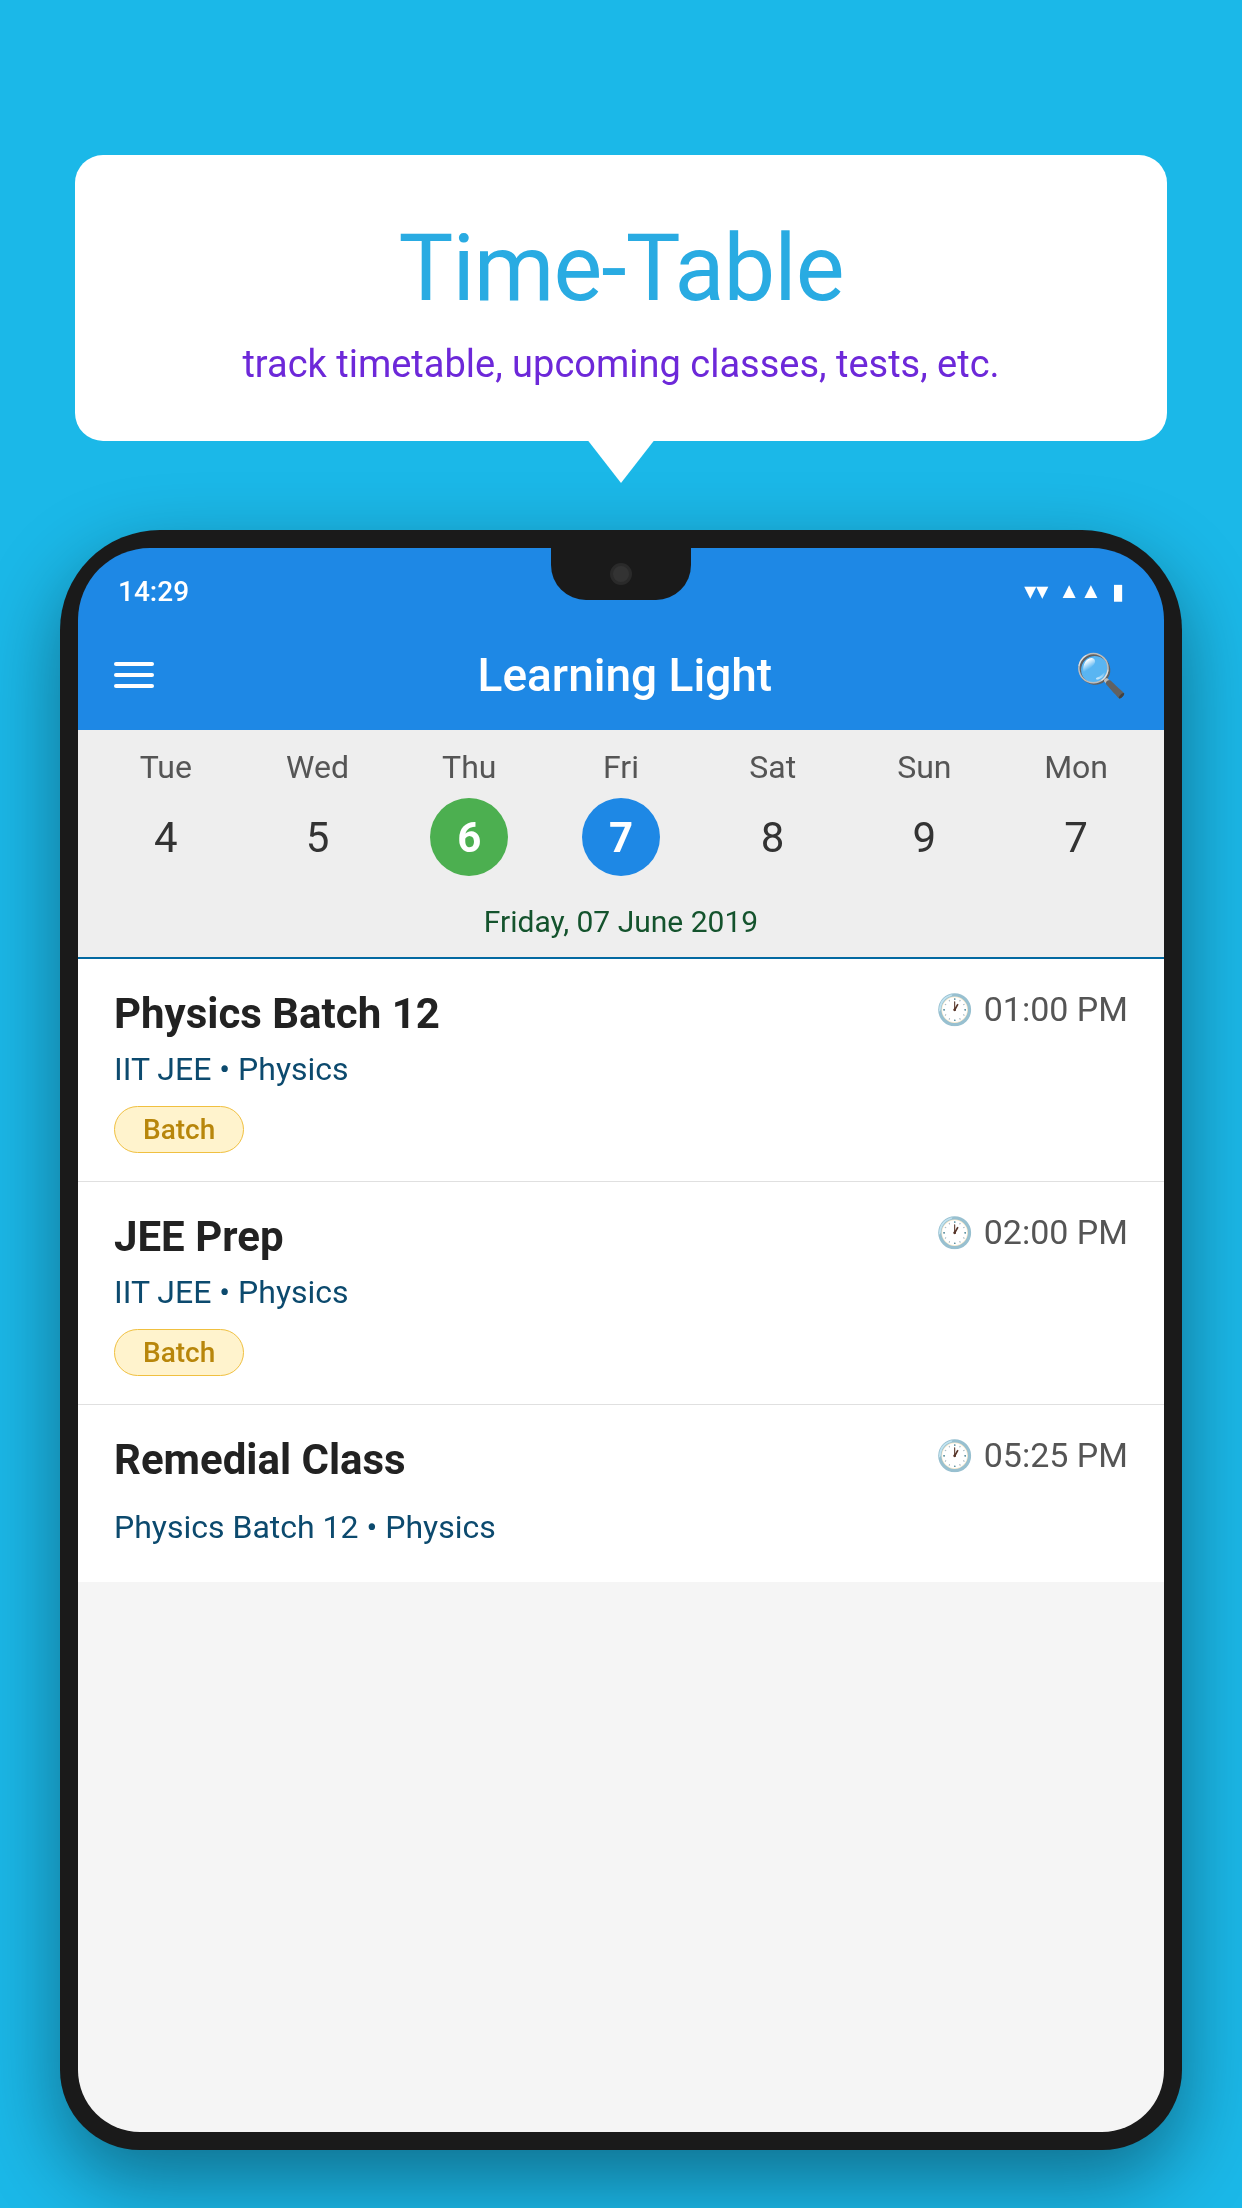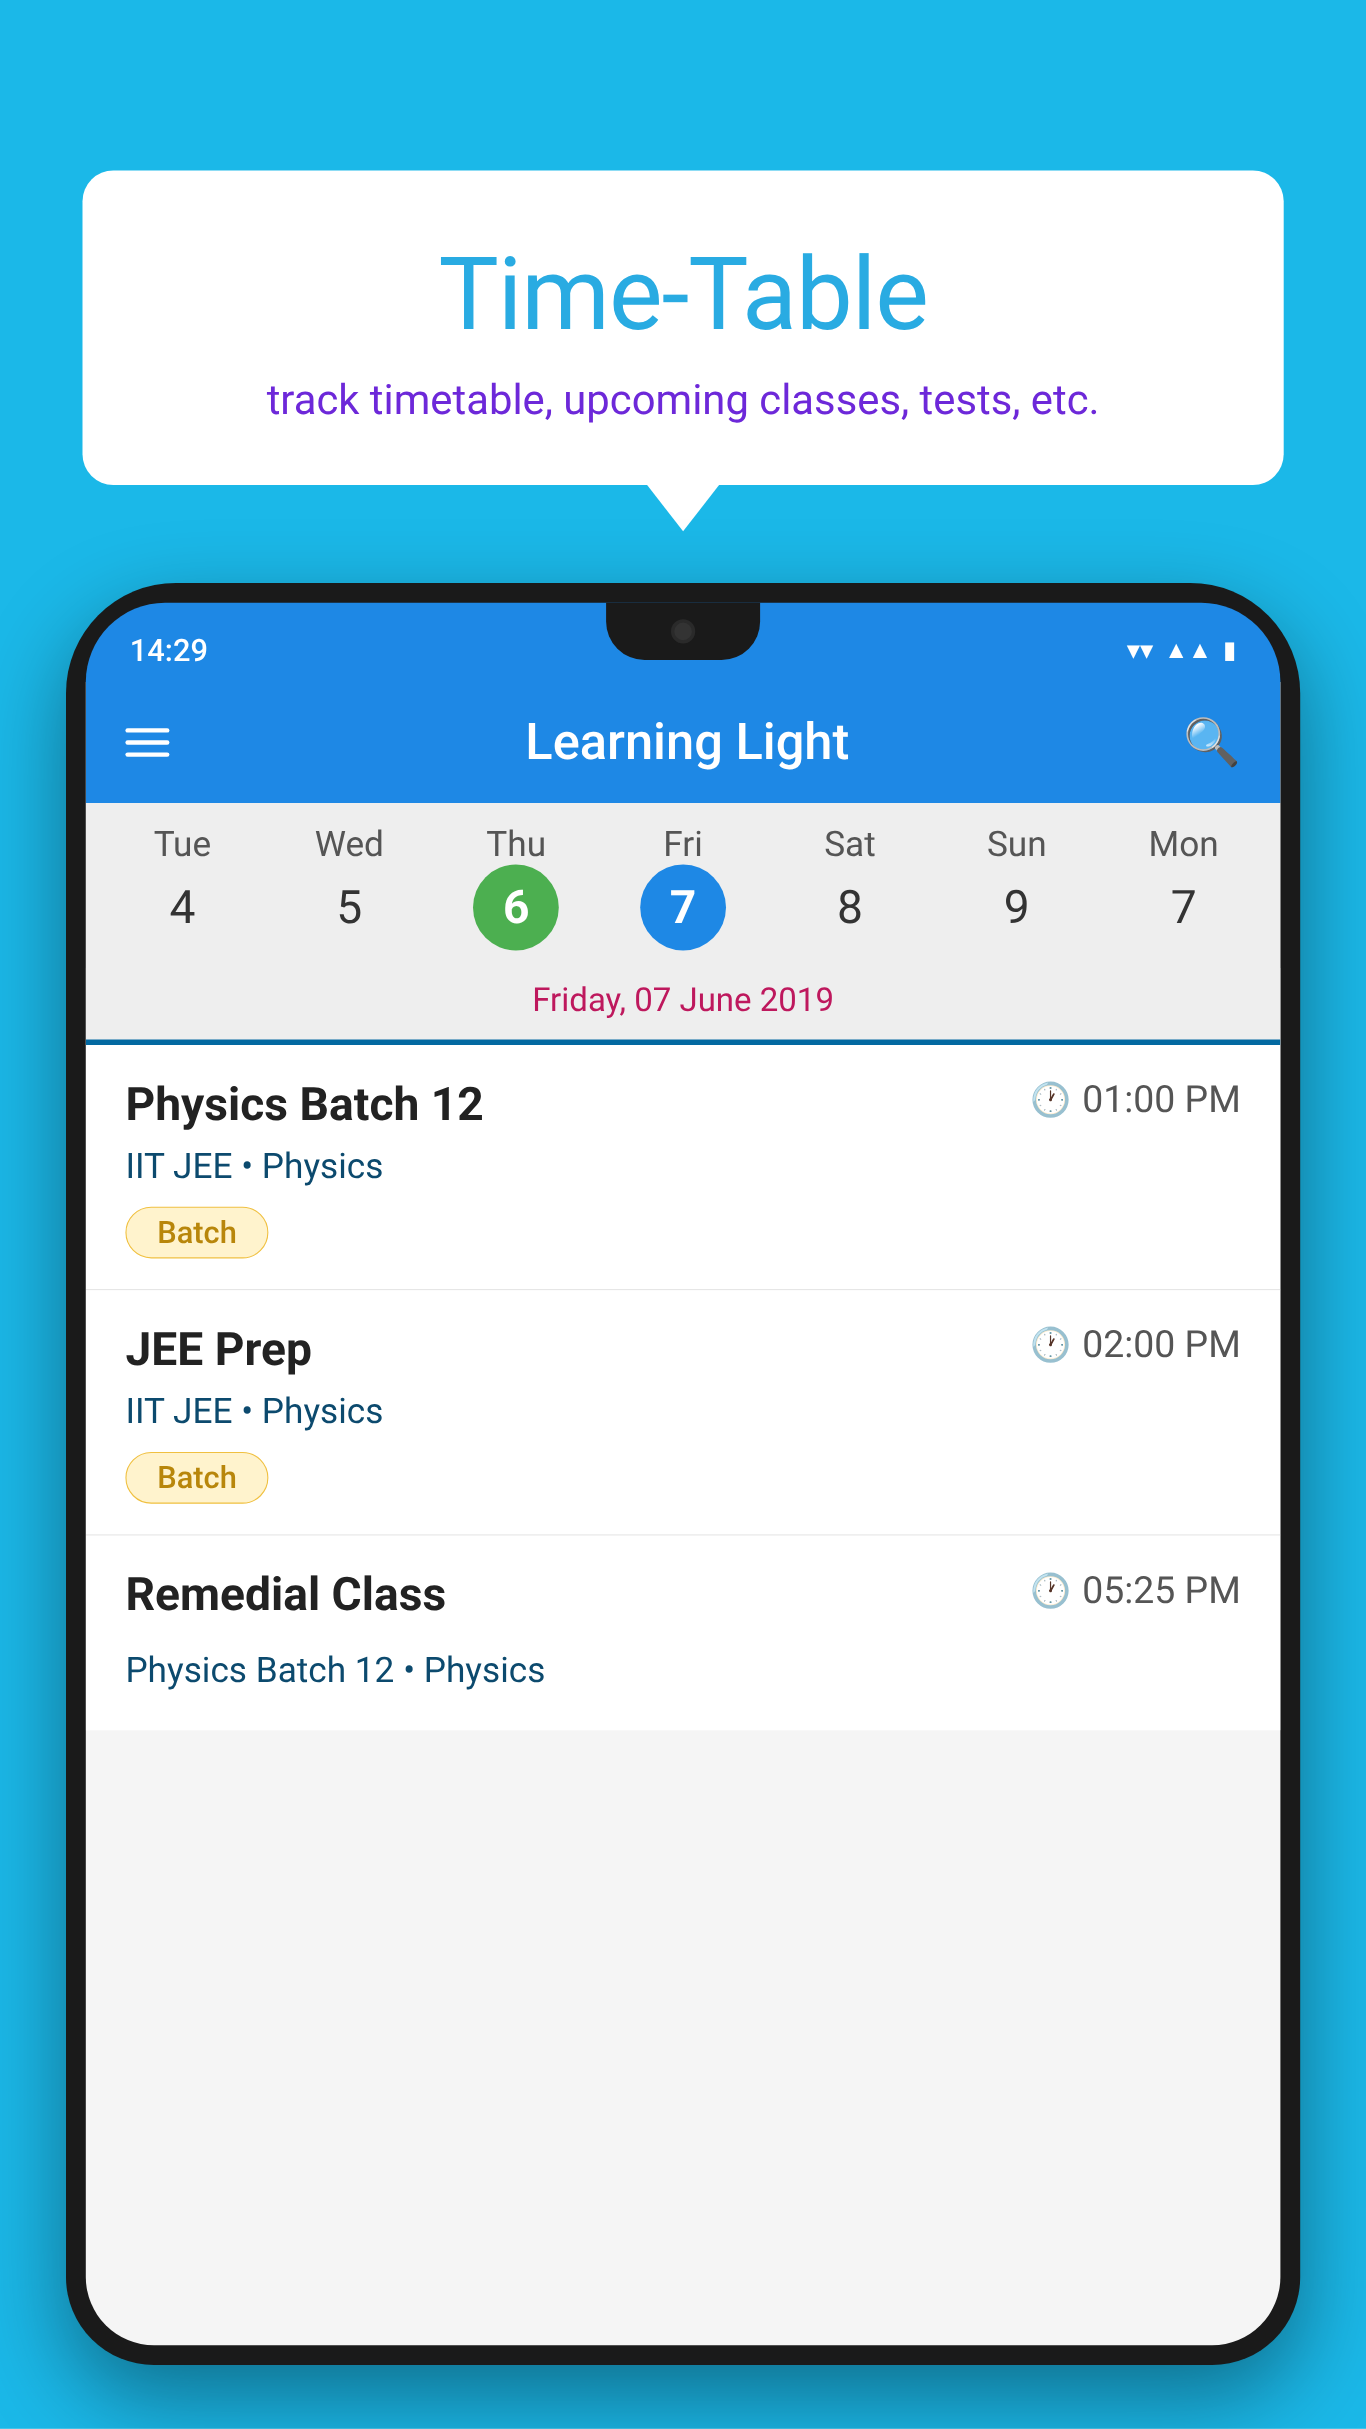--- a/index.html
+++ b/index.html
@@ -198,20 +198,21 @@
     .calendar-days-row {
       display: flex;
       justify-content: space-around;
       padding: 0 12px;
     }
 
     .calendar-day-col {
       display: flex;
       flex-direction: column;
       align-items: center;
+      gap: 12px;
       padding-bottom: 16px;
       cursor: pointer;
     }
 
     .day-name {
       font-size: 32px;
       color: #555;
       font-weight: 400;
     }
 
@@ -236,23 +237,23 @@
     .day-num.selected {
       background: #1E88E5;
       color: white;
       font-weight: 700;
     }
 
     .calendar-date-label {
       text-align: center;
       padding: 12px 12px 18px;
       font-size: 30px;
-      color: #be185d;
+      color: #14532d;
       background: #eeeeee;
-      border-bottom: 5px solid #0369a1;
+      border-bottom: 2px solid #0369a1;
     }
 
     
     .classes-list {
       background: white;
       overflow-y: auto;
     }
 
     .class-item {
       background: white;

